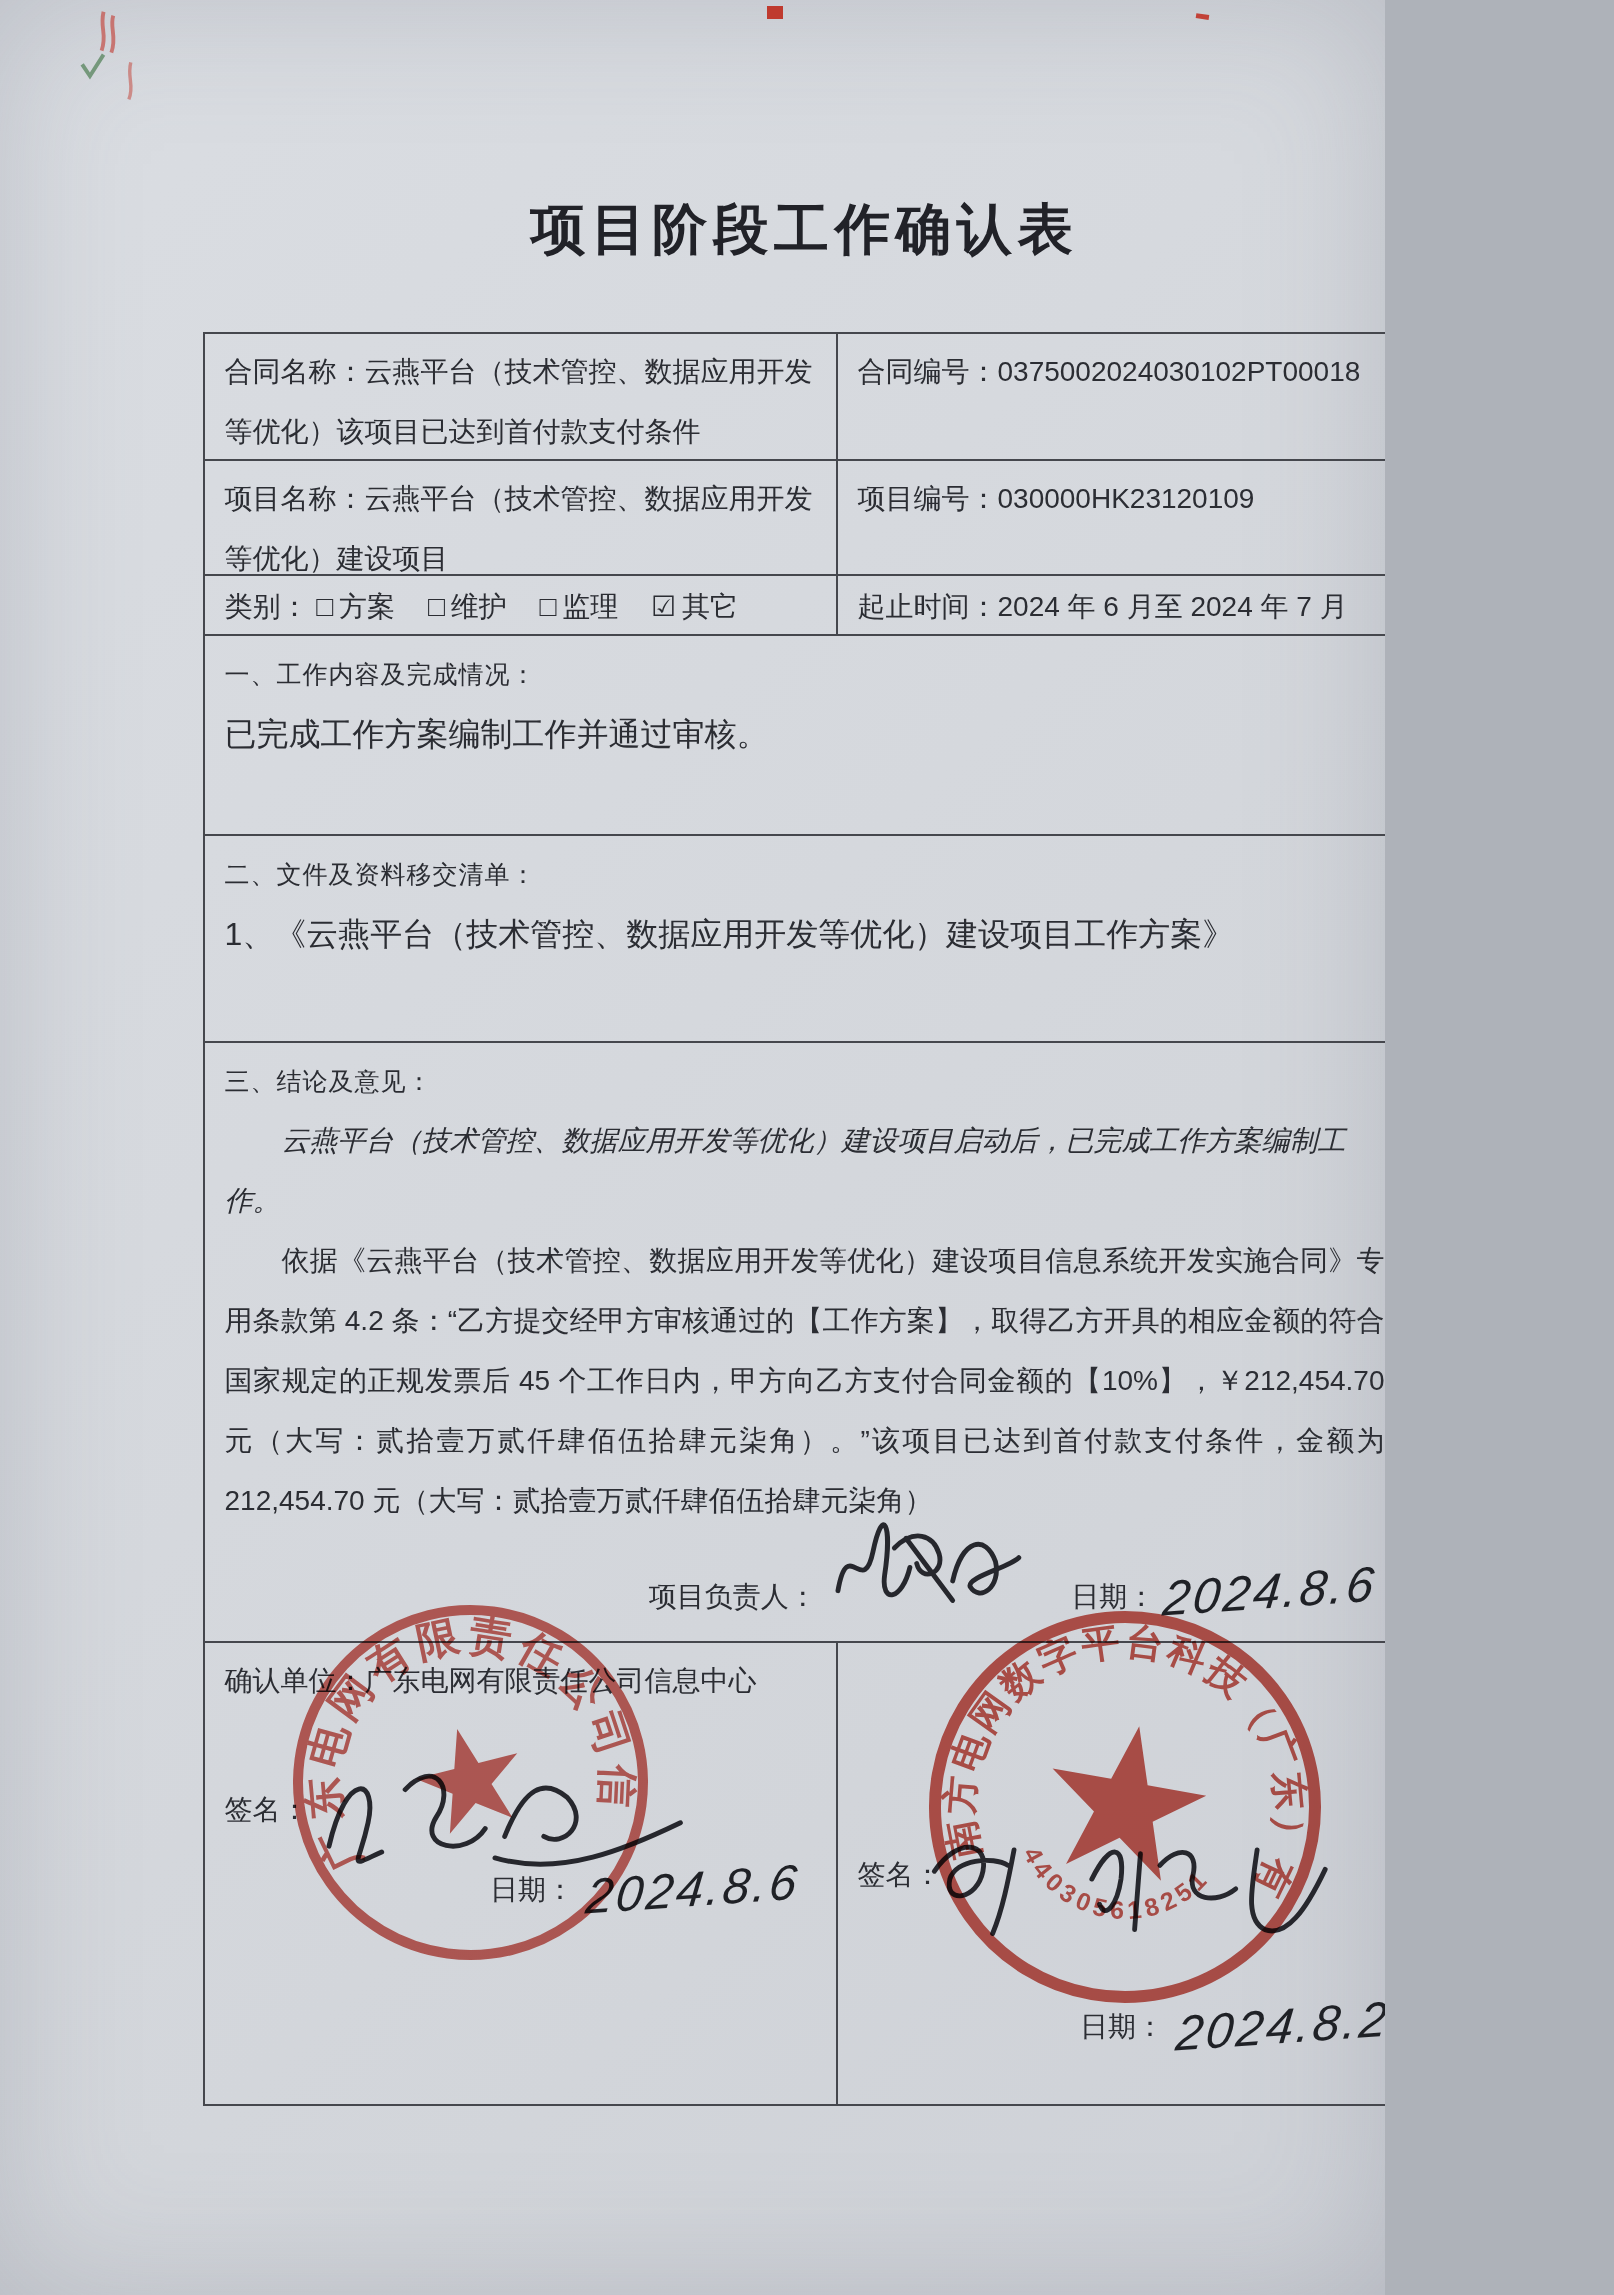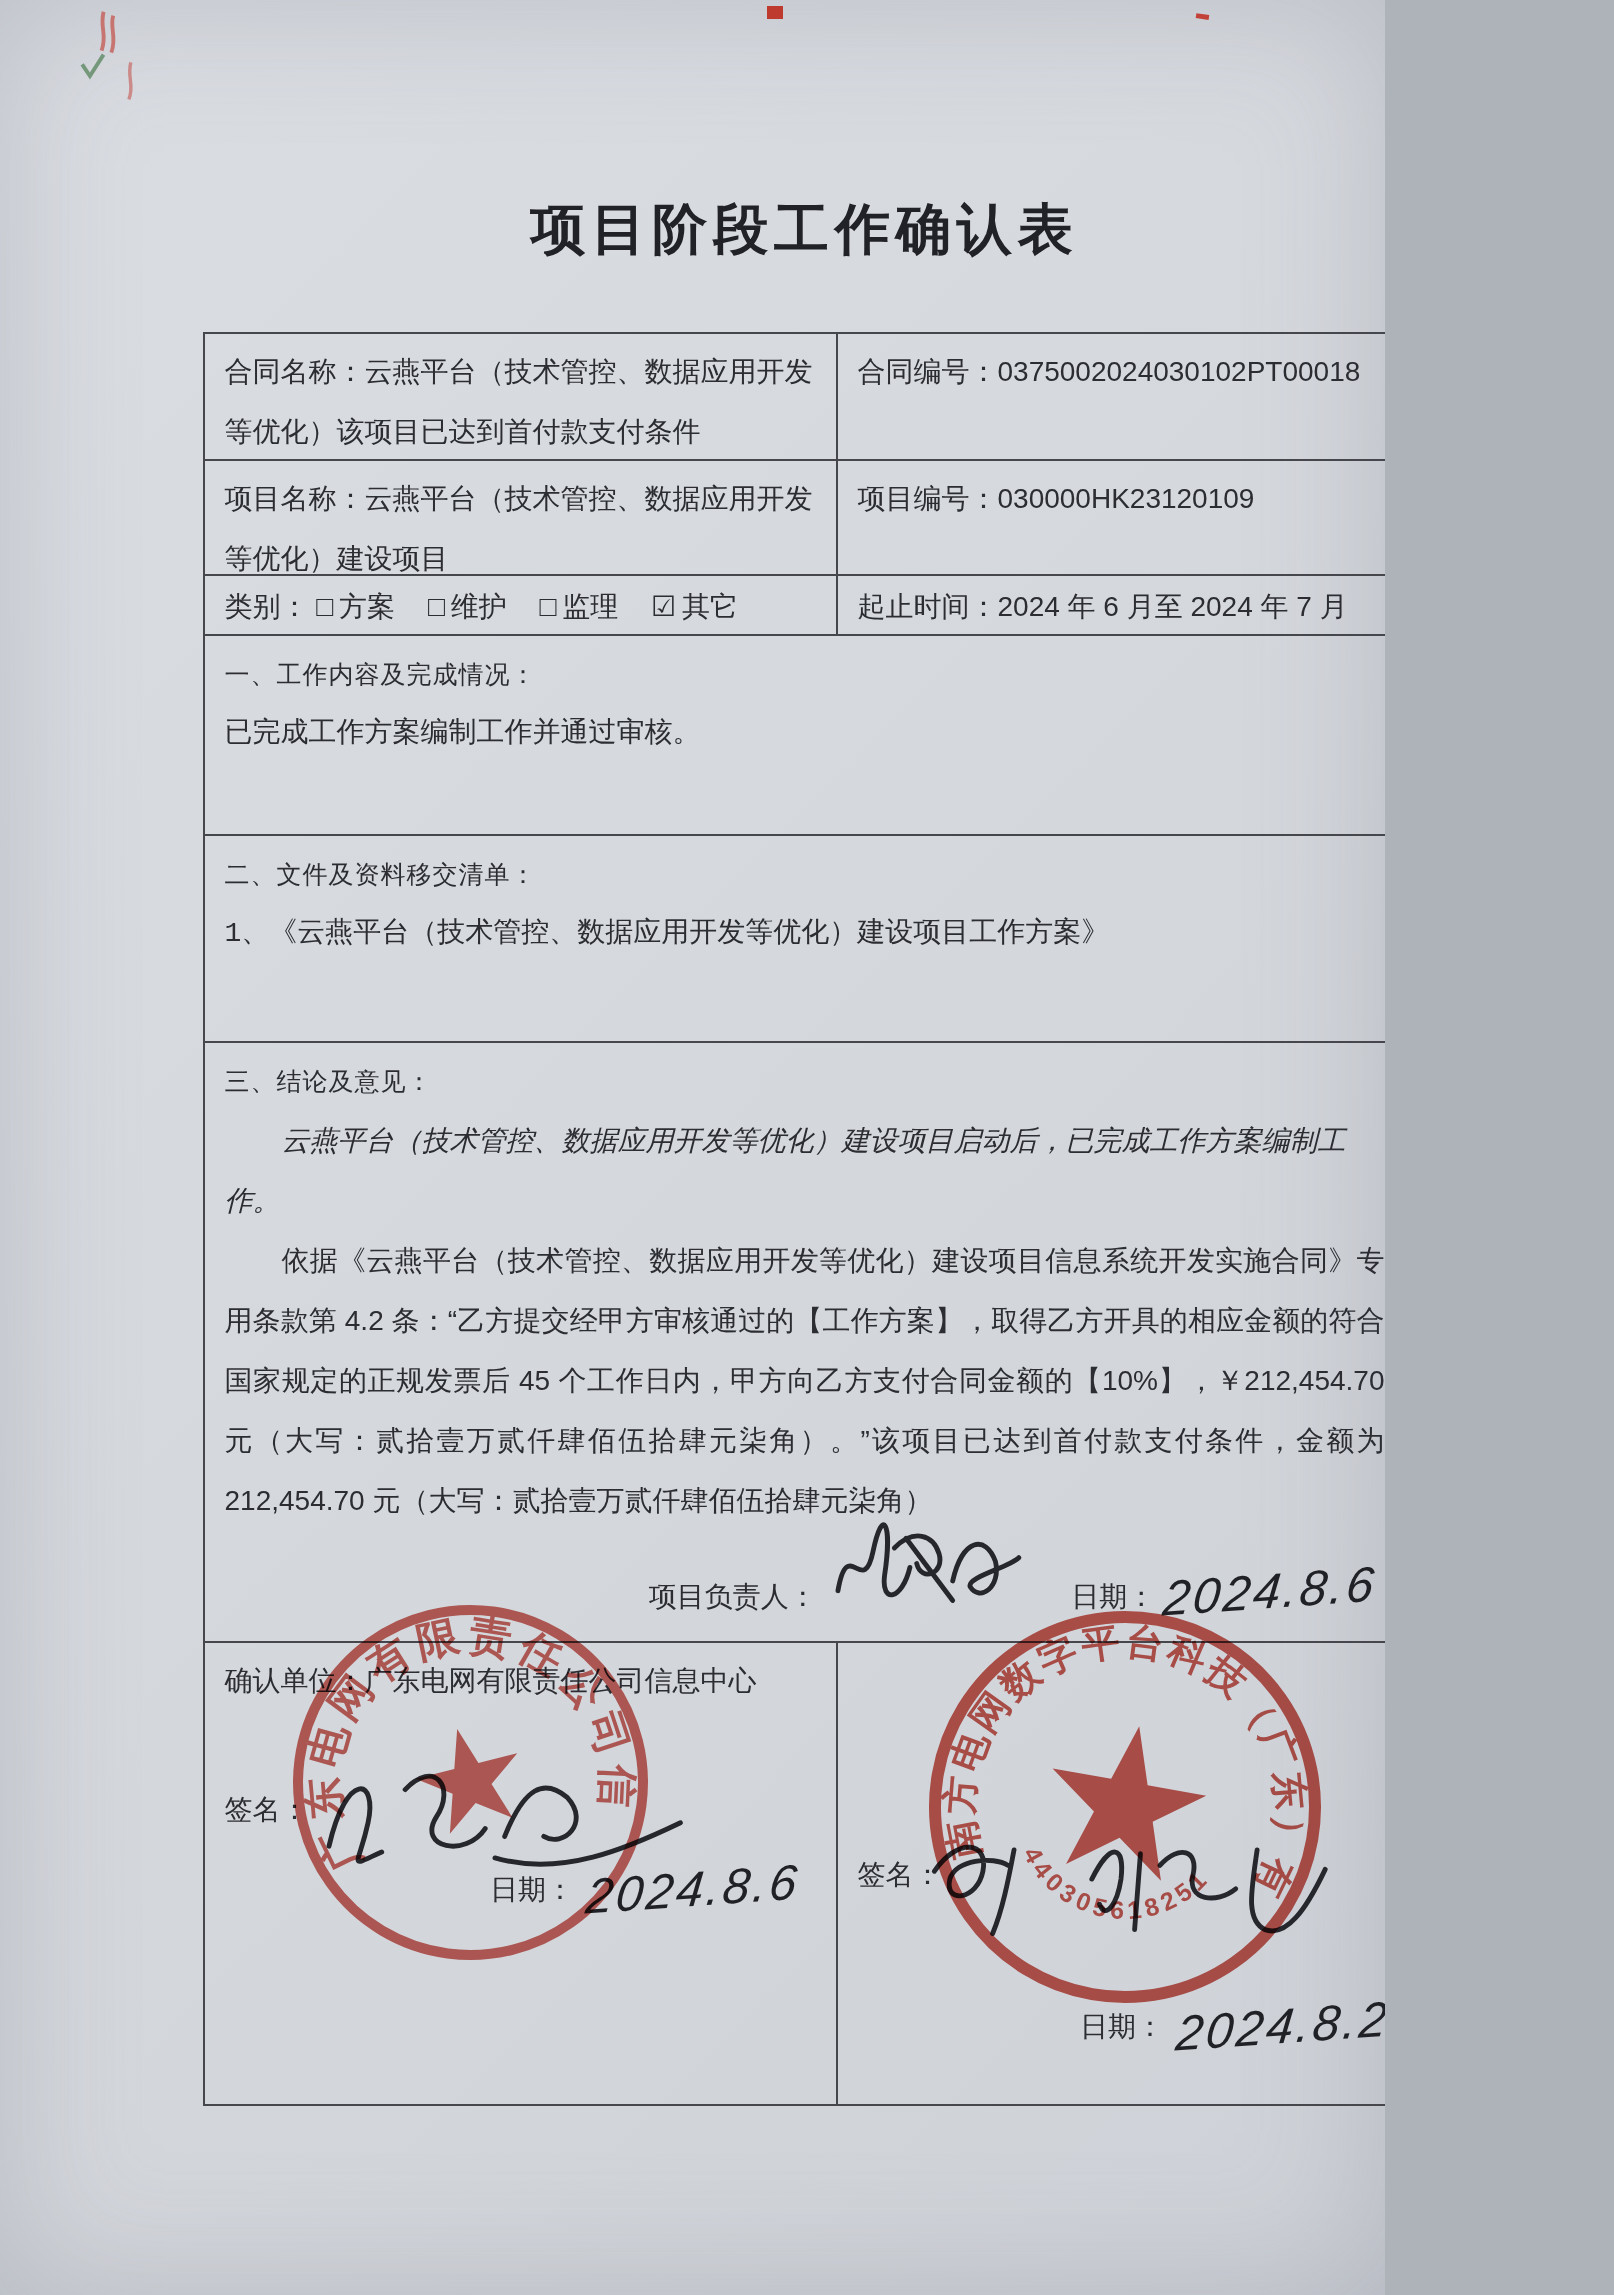--- a/index.html
+++ b/index.html
@@ -25,21 +25,21 @@
   .trow:last-child{border-bottom:none;}
   .tcell{box-sizing:border-box;padding:7.8px 19.5px;font-size:28px;position:relative;}
   .tcell p{margin:0;line-height:60px;}
   .tcell.first{width:633px;border-right:2px solid #45474d;}
   .tcell.second{flex:1;}
   .tcell.full{width:100%;}
   .h-r1{height:127px}.h-r2{height:115px}.h-r3{height:60px}
   .h-s1{height:200px}.h-s2{height:207px}.h-s3{height:600px}.h-bot{height:461px}
   .h-r3 .tcell p{line-height:45px;}
   .sec-heading{margin:9.8px 0 0 0;font-size:25px;font-weight:400;letter-spacing:1px;line-height:43px;}
-  .sec-body{margin:29px 0 0 57px;font-size:28px;line-height:43px;font-family:Liberation Mono, monospace;}
+  .sec-body{margin:29px 0 0 57px;font-size:32px;line-height:43px;}
   .para1{margin:39px 0 0 0;text-indent:57px;font-size:28px;line-height:45px;font-style:italic;}
   .para2{margin:25px 0 0 0;text-indent:57px;font-size:28px;line-height:72px;text-align:justify;}
   .opt{margin-right:25px;white-space:nowrap;}
   .box{margin-right:5.9px;}
   .sign-row{position:absolute;right:27px;bottom:25px;display:flex;align-items:flex-end;gap:7.8px;}
   .lbl{font-size:28px;white-space:nowrap;}
   .hand{
     display:inline-block;font-size:49px;font-style:italic;letter-spacing:2.9px;
     color:#1f2126;transform:rotate(-4deg) skewX(-10deg);line-height:1;
   }

